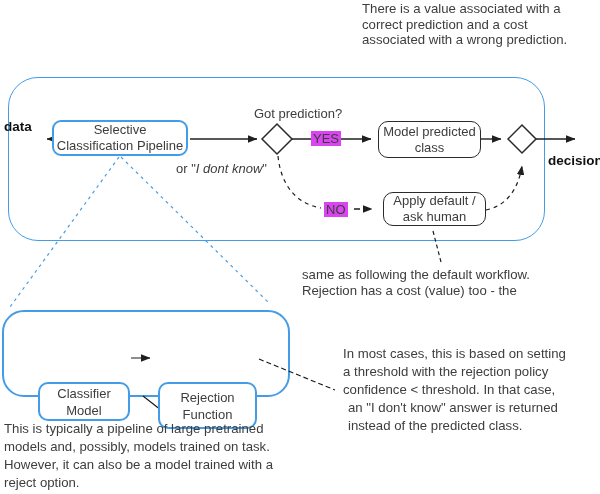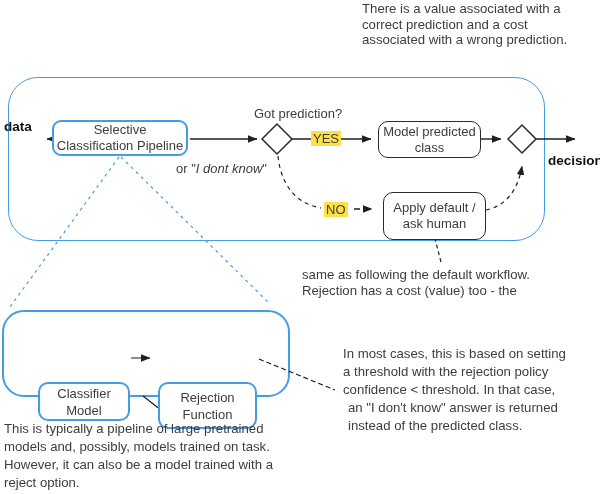--- a/index.html
+++ b/index.html
@@ -28,21 +28,21 @@
     font-size:13px;color:var(--ink);
   }
   .node .nline{line-height:16px;white-space:nowrap;}
   .node.blue2{border:2px solid var(--blue);border-radius:9px;}
   .node.black{border:1.5px solid #2b2b2b;}
   .node.blue3{border:2.5px solid var(--blue);margin-top:44px;}
   .node.blue3 .nline{line-height:17px;}
   .container{border-radius:30px;border:1.8px solid var(--blue);background:transparent;}
   .container.sub{border-radius:22px;border:2.5px solid var(--blue);}
   .wires{position:absolute;left:0;top:0;pointer-events:none;}
-  .tag{background:#fde047;padding:0 2px;}
+  .tag{background:#d946ef;padding:0 2px;}
   .ind{padding-left:5px;}
   *{box-sizing:border-box;}
 </style>
 </head>
 <body>
 
 <div class="canvas">
 
   <div class="abs container" style="left:8px;top:77px;width:537px;height:164px;"></div>
   <div class="abs container sub" style="left:2px;top:310px;width:288px;height:87px;"></div>
@@ -100,21 +100,21 @@
   <div class="abs flowlabel tag" style="left:324px;top:202px;">NO</div>
 
   <div class="abs node blue2" style="left:52px;top:120px;width:136px;height:36px;">
     <div class="nline">Selective</div>
     <div class="nline">Classification Pipeline</div>
   </div>
   <div class="abs node black" style="left:378px;top:121px;width:103px;height:37px;">
     <div class="nline">Model predicted</div>
     <div class="nline">class</div>
   </div>
-  <div class="abs node black" style="left:383px;top:192px;width:103px;height:48px;">
+  <div class="abs node black" style="left:383px;top:192px;width:103px;height:34px;">
     <div class="nline">Apply default /</div>
     <div class="nline">ask human</div>
   </div>
 
   <div class="abs note lh15" style="left:302px;top:267px;">
     <div class="line"><span>same as following the default workflow.</span></div>
     <div class="line"><span class="b">Rejection has a cost (value) too</span><span> - the</span></div>
   </div>
 
   <div class="abs node blue3" style="left:38px;top:338px;width:92px;height:39px;">

